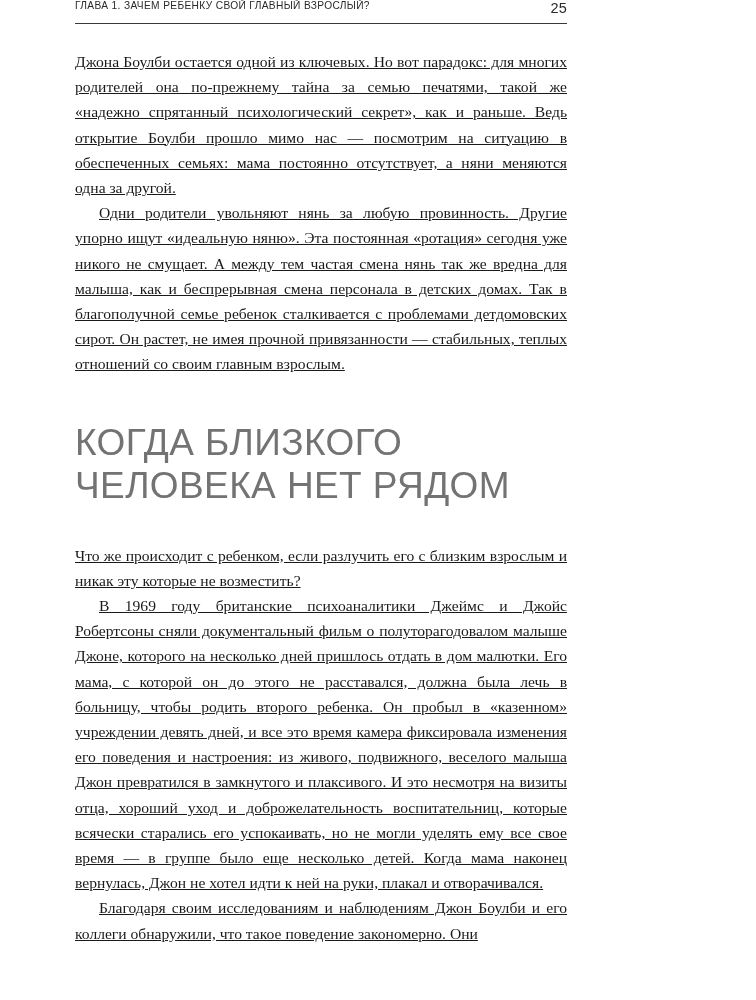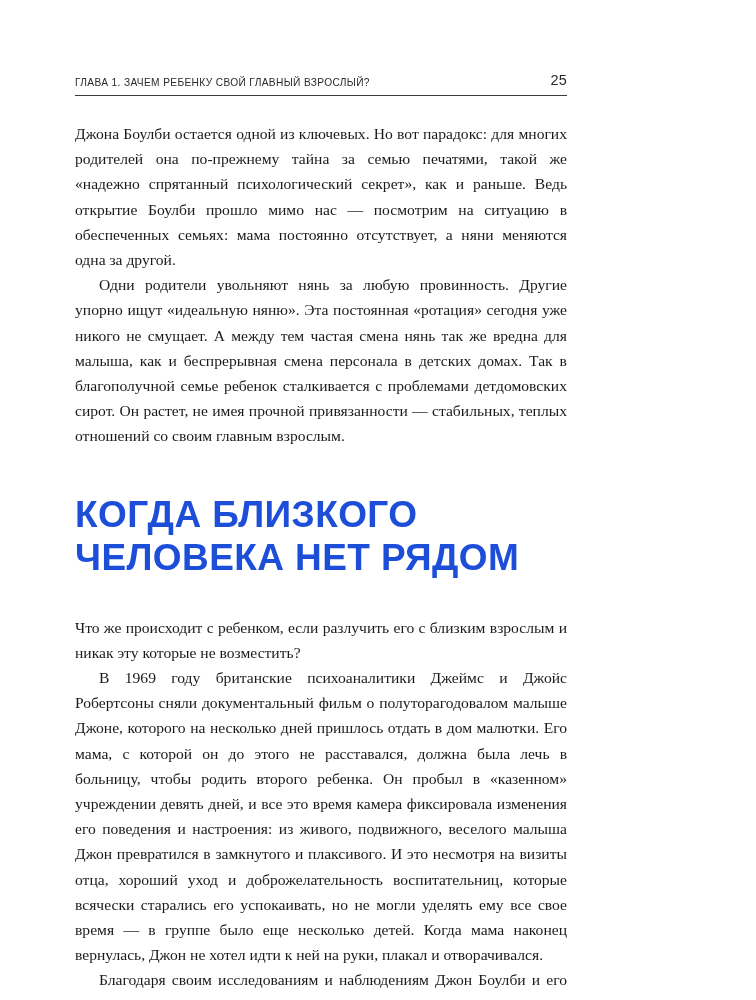--- a/index.html
+++ b/index.html
@@ -29,23 +29,22 @@
   .content {
     position: absolute;
     left: 75px;
     top: 0;
     width: 492px;   
   }
 
   
   .running-head {
     position: relative;
-    padding-top: 72px;
     display: flex;
-    align-items: flex-end;
+    align-items: flex-start;
     justify-content: space-between;
     gap: 11px;
   }
   .running-head-title {
     font-family: "Liberation Sans", "DejaVu Sans", sans-serif;
     font-size: 10.2px;
     letter-spacing: 0.35px;
     color: #2a2a2c;
     text-transform: uppercase;
     white-space: nowrap;
@@ -59,20 +58,21 @@
   .head-rule {
     margin-top: 7px;
     height: 1px;
     background: #3a3a3c;
     width: 100%;
   }
 
   
   .body-block {
     margin-top: 25px;
+    text-decoration: underline;
   }
   p.para {
     margin: 0;
     font-size: 15.6px;
     line-height: 25.2px;
     text-align: justify;
     text-justify: inter-word;
     hyphens: manual;
     color: #1a1a1a;
   }
@@ -81,25 +81,25 @@
   }
   p.para.first {
     text-indent: 0;
   }
 
   
   .section-heading {
     margin-top: 44px;
     margin-bottom: 9px;
     font-family: "Liberation Sans", "DejaVu Sans", sans-serif;
-    font-weight: 700;
+    font-weight: 400;
     font-size: 37px;
     line-height: 43px;
     letter-spacing: 0.4px;
-    color: #1d4ed8;
+    color: #737373;
     text-transform: uppercase;
     max-width: 470px;
   }
 
   .body-block.after-heading {
     margin-top: 36px;
   }
 </style>
 </head>
 <body>

